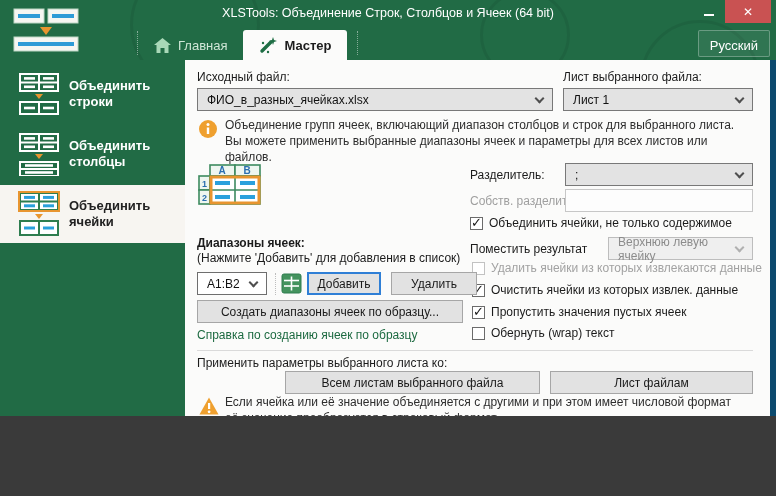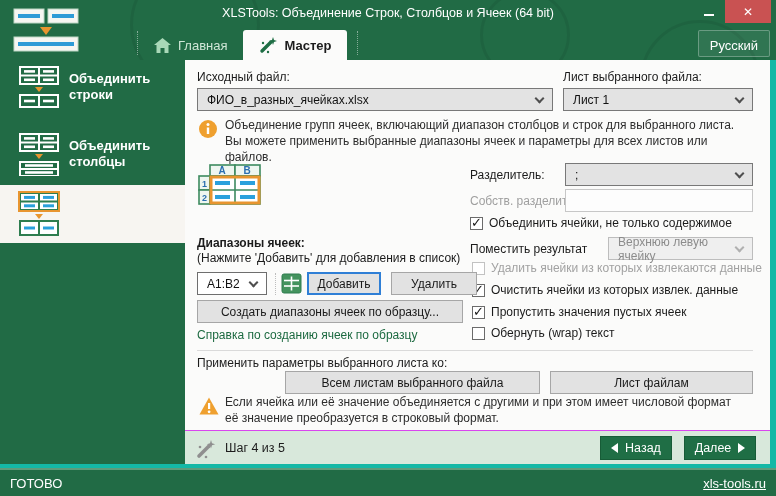--- a/index.html
+++ b/index.html
@@ -1,18 +1,18 @@
 <!DOCTYPE html>
 <html><head>
 <meta charset="utf-8">
 <style>
   html,body { margin:0; padding:0; background:#3a3a3a; }
   * { box-sizing:border-box; font-family:"Liberation Sans","DejaVu Sans",sans-serif; }
 
-  .window { position:relative; width:776px; height:496px; background:#14b8a6; overflow:hidden; }
+  .window { position:relative; width:776px; height:416px; background:#0c4a6e; overflow:hidden; }
 
   
   .header { position:absolute; left:0; top:0; width:776px; height:60px; background:#216b45; overflow:hidden; }
   .deco { position:absolute; border-radius:50%; border:3px solid rgba(0,0,0,0.07); }
   .titlebar { position:absolute; left:0; top:0; width:776px; height:27px; }
   .title { position:absolute; left:0; right:0; top:6px; text-align:center; color:#fff; font-size:12.5px; }
   .win-btn { position:absolute; top:0; height:23px; display:flex; align-items:center; justify-content:center; color:#fff; }
   .win-btn.min { right:52px; width:30px; }
   .min-bar { width:10px; height:2px; background:#fff; margin-top:6px; }
   .win-btn.close { right:5px; width:46px; background:#c95252; font-size:12px; }
@@ -141,21 +141,21 @@
           <path d="M3 5 Q7 2 10 4 Q12 6 9 8 Q5 9 5 12 Q7 15 11 13" fill="none" stroke="#216b45" stroke-width="2"></path>
         </svg>
         <span>Русский</span>
         <span class="dchev"></span>
       </div>
     </div>
   </div>
 
   <div class="sidebar">
 
-    <div class="side-item" style="top:1px; height:52px;">
+    <div class="side-item" style="top:8px; height:52px;">
       <svg width="42" height="44" viewBox="0 0 42 44">
         <g stroke="#fff" fill="none" stroke-width="2">
           <rect x="2" y="2" width="38" height="17"></rect>
           <line x1="21" y1="2" x2="21" y2="19"></line>
           <line x1="2" y1="10.5" x2="40" y2="10.5"></line>
         </g>
         <g stroke="#fff" stroke-width="2.6">
           <line x1="6" y1="6.4" x2="17" y2="6.4"></line>
             <line x1="25" y1="6.4" x2="36" y2="6.4"></line>
           <line x1="6" y1="14.8" x2="17" y2="14.8"></line>
@@ -221,20 +221,21 @@
           <rect x="2" y="30" width="38" height="14"></rect>
         </g>
         <g stroke="#2e7d4f" stroke-width="2">
           <line x1="21" y1="30" x2="21" y2="44"></line>
         </g>
         <g stroke="#2aa0dc" stroke-width="3">
           <line x1="6" y1="37" x2="17" y2="37"></line>
             <line x1="25" y1="37" x2="36" y2="37"></line>
         </g>
       </svg>
+      <span class="slabel">Объединить ячейки</span>
     </div>
   </div>
 
   <div class="main">
 
     <span class="abs lbl" style="left:12px; top:10px;">Исходный файл:</span>
     <span class="abs lbl" style="left:378px; top:10px;">Лист выбранного файла:</span>
 
     <div class="select" style="left:12px; top:28px; width:356px;">
       <span>ФИО_в_разных_ячейках.xlsx</span>

